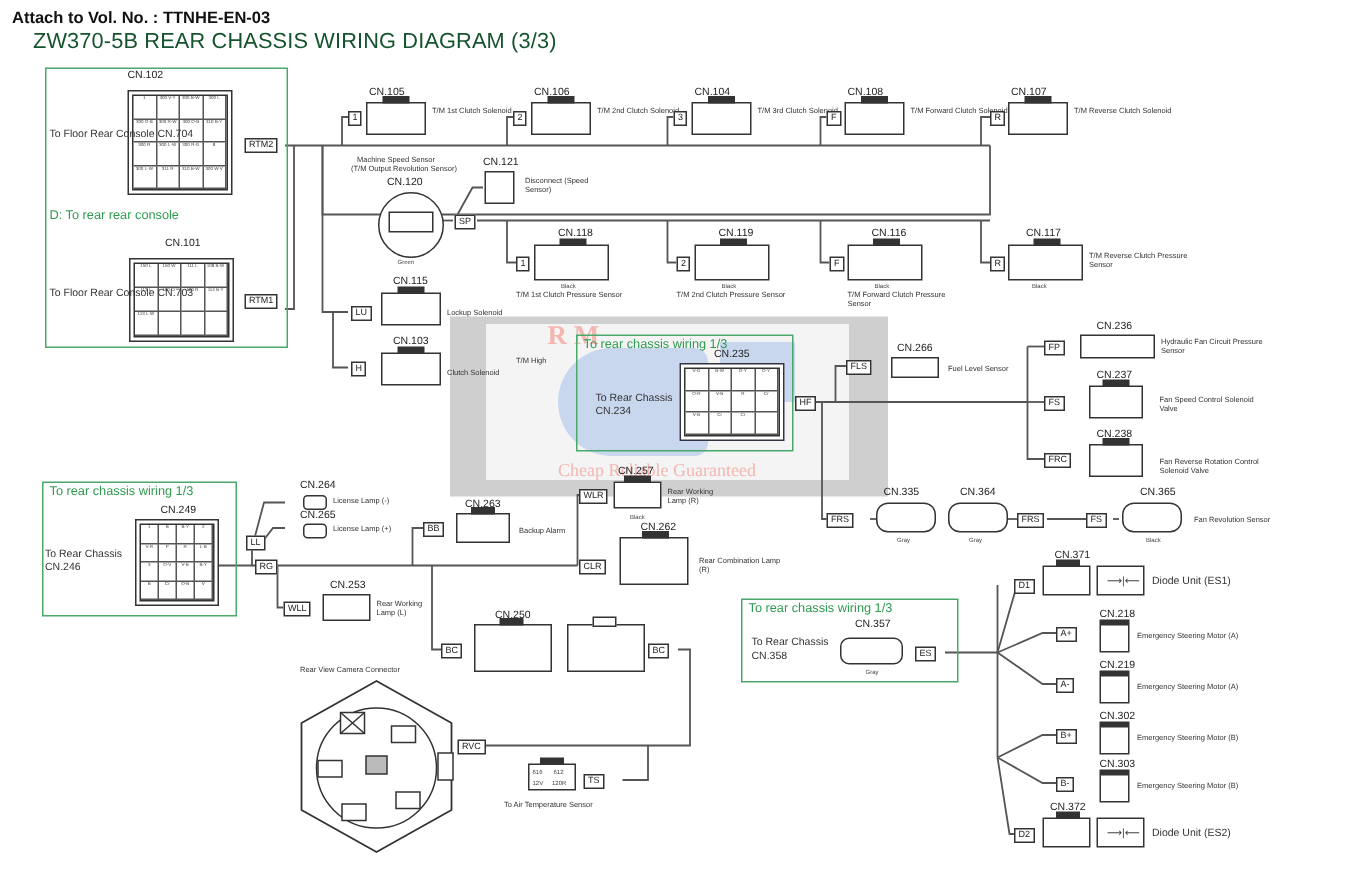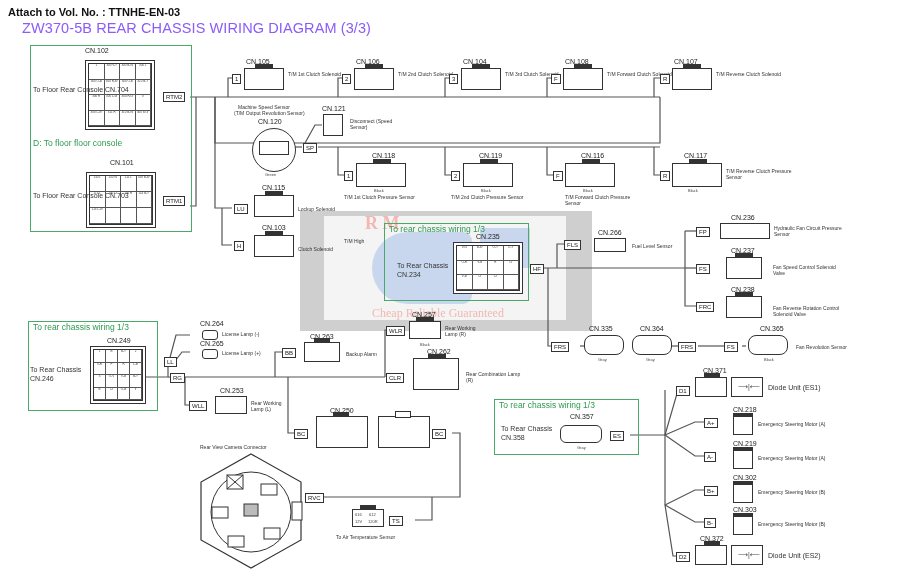--- a/index.html
+++ b/index.html
@@ -1,19 +1,19 @@
 <!DOCTYPE html>
 <html><head>
 <meta charset="utf-8">
 <style>
   html,body{margin:0;padding:0;background:#fff;}
   body{width:904px;height:580px;position:relative;overflow:hidden;font-family:"Liberation Sans",sans-serif;color:#222;}
   .abs{position:absolute;}
   .hdr1{left:8px;top:6px;font-size:11px;font-weight:bold;color:#111;}
-  .hdr2{left:22px;top:20px;font-size:14.5px;color:#8b5cf6;letter-spacing:0.1px;}
+  .hdr2{left:22px;top:20px;font-size:14.5px;color:#14532d;letter-spacing:0.1px;}
   .gbox{position:absolute;border:1.5px solid #4aa86a;}
   .gtitle{position:absolute;color:#2e9a50;font-size:8.5px;}
   .lbl{position:absolute;font-size:5px;color:#333;line-height:6px;white-space:nowrap;}
   .lbl-m{position:absolute;font-size:7px;color:#333;line-height:8.5px;white-space:nowrap;}
   .cn{position:absolute;font-size:7px;color:#222;white-space:nowrap;}
   .tag{position:absolute;border:1px solid #333;background:#fff;font-size:6px;line-height:8px;height:8px;text-align:center;padding:0 2px;white-space:nowrap;}
   .conn{position:absolute;border:1.5px solid #333;background:#fff;box-sizing:border-box;}
   .conn .in{position:absolute;left:2px;top:2px;right:2px;bottom:2px;border:1px solid #333;display:grid;}
   .conn .cell{border-right:1px solid #555;border-bottom:1px solid #555;font-size:3px;line-height:3.5px;text-align:center;color:#444;overflow:hidden;}
   .latch{position:absolute;background:#333;height:5px;}
@@ -90,21 +90,21 @@
     <path d="M665 435 L678 390 H682"></path>
     <path d="M665 435 L695 422 H704"></path>
     <path d="M665 435 L695 456 H704"></path>
     <path d="M665 505 L695 490 H704"></path>
     <path d="M665 505 L695 522 H704"></path>
     <path d="M665 505 L673 556 H680"></path>
   </g>
 </svg>
 
 <div class="gbox" style="left:30px;top:45px;width:160px;height:185px;"></div>
-<div class="gtitle" style="left:33px;top:138px;">D: To floor floor console</div>
+<div class="gtitle" style="left:33px;top:138px;">D: To rear rear console</div>
 
 <div class="cn" style="left:85px;top:47px;">CN.102</div>
 <div class="conn" style="left:85px;top:60px;width:70px;height:70px;">
   <div class="in" style="grid-template-columns:repeat(4,1fr);grid-template-rows:repeat(4,1fr);">
     <div class="cell">1</div>
       <div class="cell">300 V-Y</div>
       <div class="cell">300 B-W</div>
       <div class="cell">300 L</div>
     <div class="cell">300 O-B</div>
       <div class="cell">300 R-W</div>

